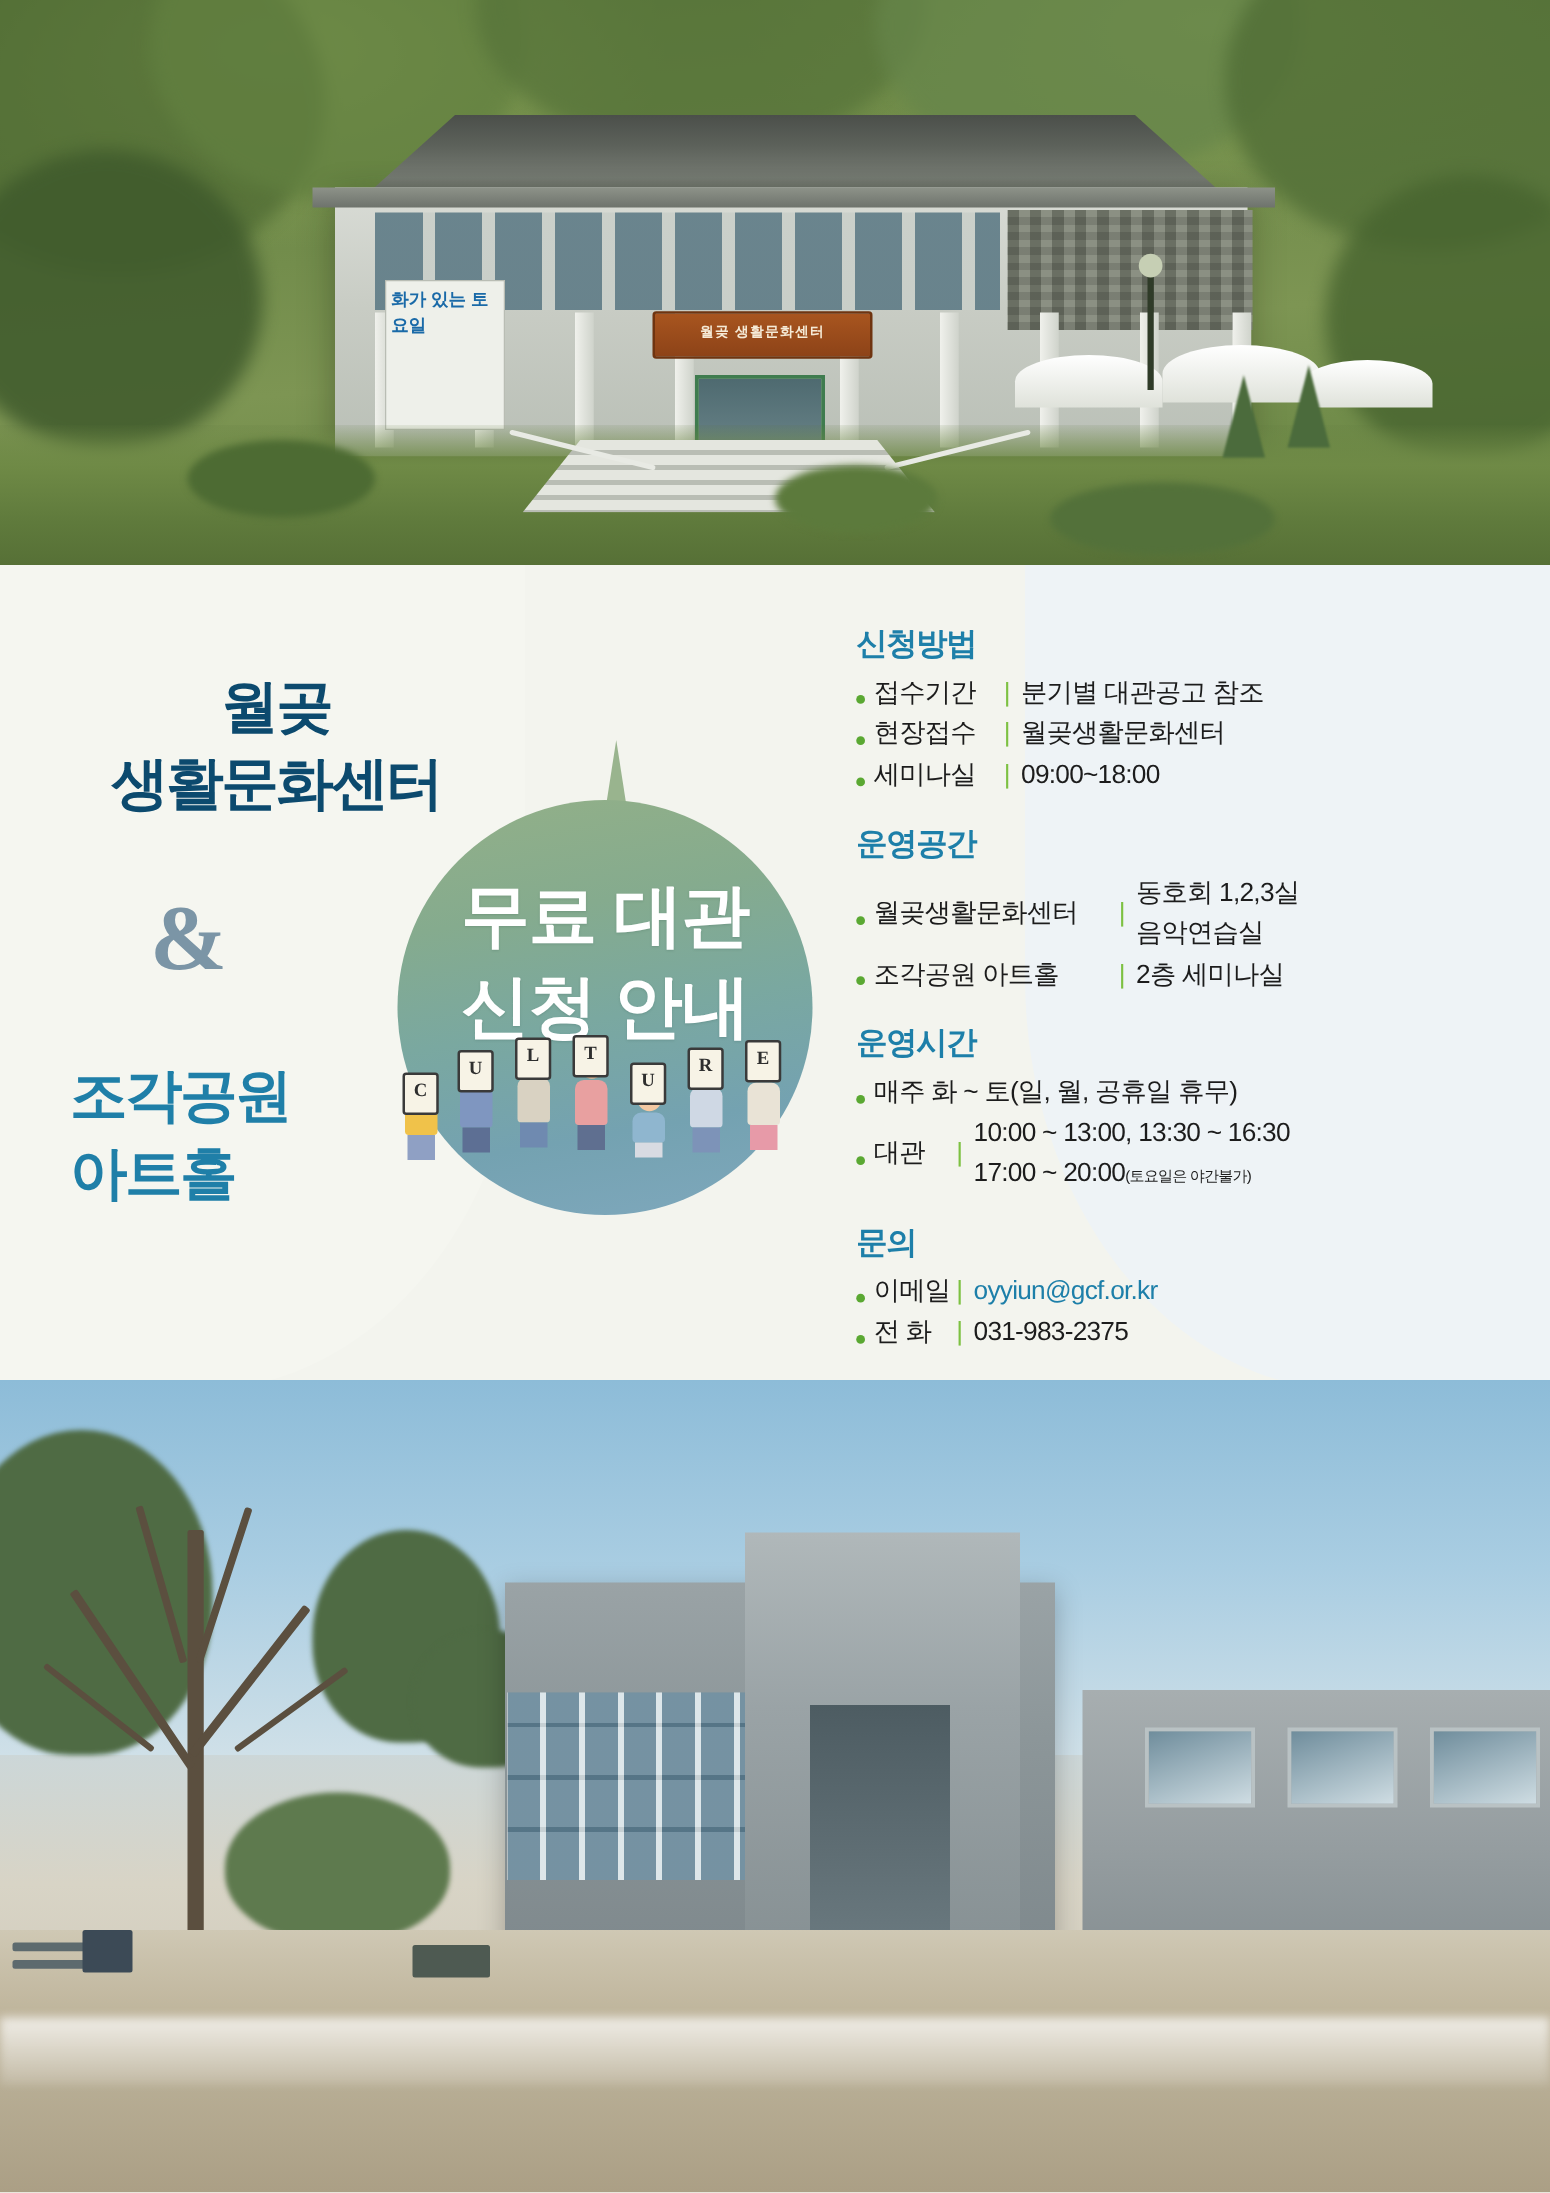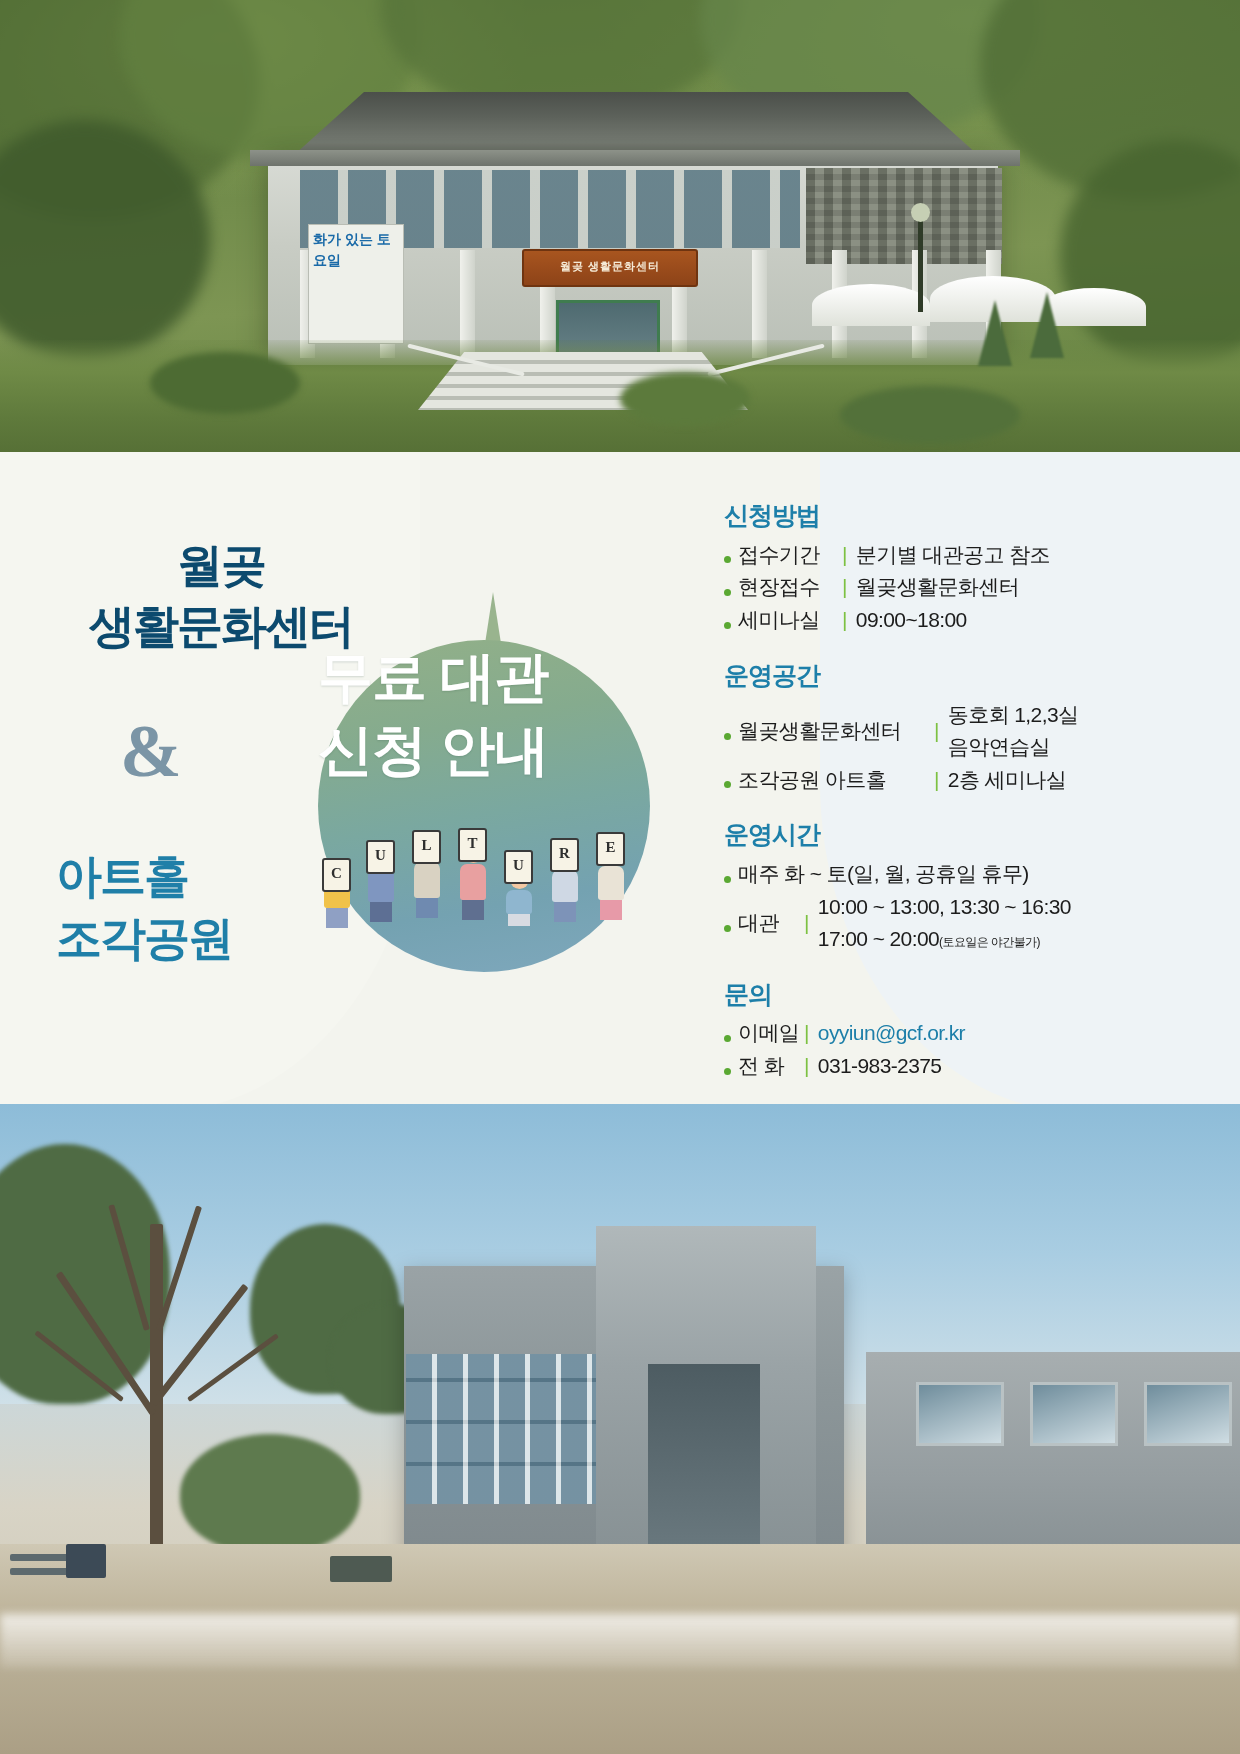--- a/index.html
+++ b/index.html
@@ -154,22 +154,22 @@
   }
 
   
   .center-circle{
     position:absolute;left:318px;top:640px;width:332px;height:332px;
     border-radius:50%;
     background:linear-gradient(170deg,#93b088 0%,#85ab8e 28%,#7aa8a0 52%,#74a2b1 76%,#7fa8bd 100%);
     box-shadow:0 0 0 0 rgba(0,0,0,0);
   }
   .center-title{
-    position:absolute;left:318px;top:641px;width:332px;
-    color:#ffffff;
+    position:absolute;left:318px;top:696px;width:332px;
+    text-align:center;color:#ffffff;
     font-weight:bold;font-size:55px;line-height:1.32;
     letter-spacing:-1px;
     text-shadow:0 1px 2px rgba(40,70,60,.18);
   }
   
   .circle-stem{
     position:absolute;left:484px;top:592px;width:0;height:0;
     border-left:9px solid transparent;border-right:9px solid transparent;
     border-bottom:58px solid #93b088;opacity:.95;
   }
@@ -198,21 +198,21 @@
   .amp{
     margin-top:58px;color:#7b95a6;font-weight:bold;font-size:74px;line-height:1;
     font-family:"Liberation Serif",serif;padding-left:64px;
   }
   .lt-blue{
     margin-top:58px;color:#1f7fa8;font-weight:bold;font-size:46px;line-height:1.34;
     letter-spacing:-2px;
   }
 
   
-  .right-col{position:absolute;left:724px;top:502px;width:420px;}
+  .right-col{position:absolute;left:685px;top:502px;width:420px;}
   .sec{margin-bottom:26px;}
   .sec-title{
     color:#1d7fa9;font-weight:bold;font-size:25px;line-height:1.1;
     margin-bottom:9px;letter-spacing:-1px;
   }
   .row{
     display:flex;align-items:center;
     font-size:21px;line-height:1.52;color:#1c1c1c;letter-spacing:-.6px;
     margin-bottom:1px;
   }
@@ -347,22 +347,22 @@
     <div class="card" style="left:274px;top:0px;">E</div>
   </div>
 
   <div class="left-col">
     <div class="lt-green">
       <div>월곶</div>
       <div>생활문화센터</div>
     </div>
     <div class="amp">&amp;</div>
     <div class="lt-blue">
+      <div>조각공원</div>
       <div>아트홀</div>
-      <div>조각공원</div>
     </div>
   </div>
 
   <div class="right-col">
 
     <div class="sec">
       <div class="sec-title">신청방법</div>
       <div class="row">
         <span class="bullet"></span>
         <span class="lbl w1">접수기간</span>

